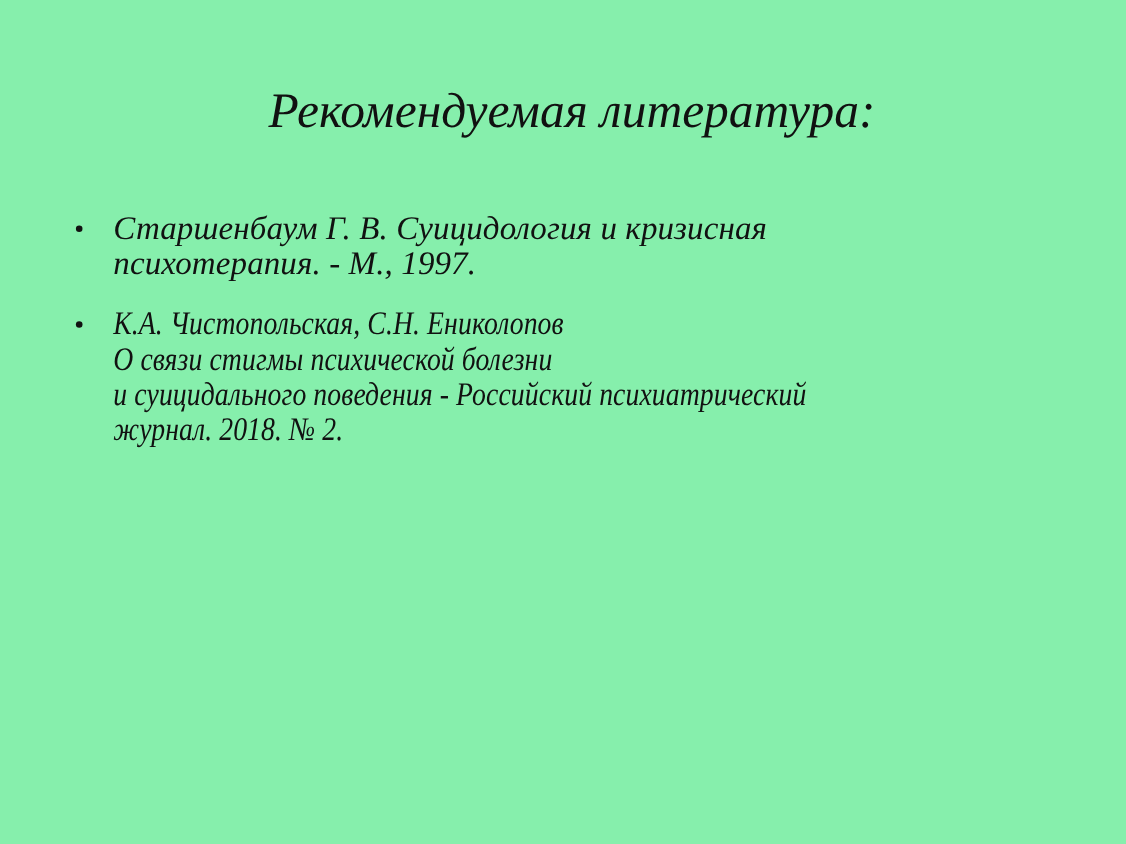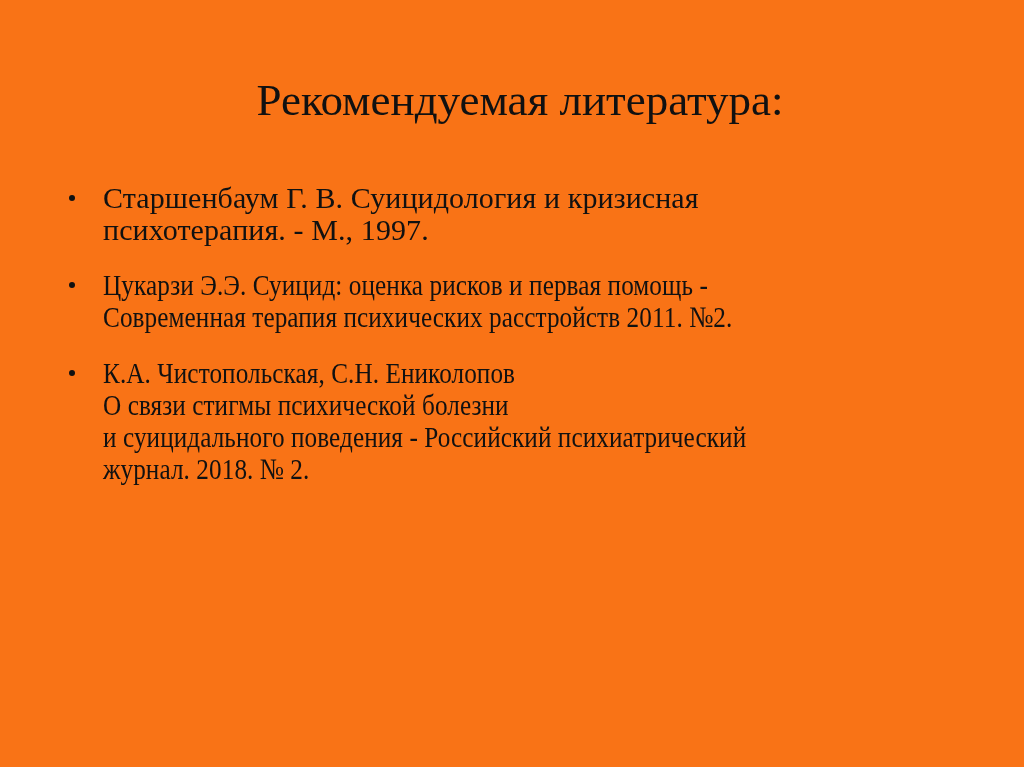--- a/index.html
+++ b/index.html
@@ -13,38 +13,39 @@
       position: relative;
       overflow: hidden;
       font-family: "Liberation Serif", "DejaVu Serif", serif;
       color: #111111;
     }
     .slide {
       position: absolute;
       left: 0; top: 0;
       width: 1024px;
       height: 767px;
-      background: #f97316;
+      background: #86efac;
+      font-style: italic;
     }
     .title {
       position: absolute;
       left: 0;
       top: 72px;
       width: 1040px;
       text-align: center;
       font-size: 45px;
       line-height: 56px;
       font-weight: normal;
       margin: 0;
       color: #111111;
     }
     .refs {
       position: absolute;
       left: 0;
-      top: 182px;
+      top: 192px;
       width: 936px;
       margin: 0;
       padding: 0;
       list-style: none;
     }
     .ref {
       position: relative;
       padding-left: 103px;
       font-size: 30px;
       line-height: 32px;
@@ -81,27 +82,20 @@
 
   <ul class="refs">
     <li class="ref">
       <span class="bullet"></span>
       <span class="ref-body">
         <span class="ref-line">Старшенбаум Г. В. Суицидология и кризисная</span>
         <span class="ref-line">психотерапия. - М., 1997.</span>
       </span>
     </li>
 
-    <li class="ref" style="margin-bottom:24px;">
-      <span class="bullet"></span>
-      <span class="ref-body narrow">
-        <span class="ref-line">Цукарзи Э.Э. Суицид: оценка рисков и первая помощь -</span>
-        <span class="ref-line">Современная терапия психических расстройств 2011. №2.</span>
-      </span>
-    </li>
 
     <li class="ref">
       <span class="bullet"></span>
       <span class="ref-body narrow">
         <span class="ref-line">К.А. Чистопольская, С.Н. Ениколопов</span>
         <span class="ref-line">О связи стигмы психической болезни</span>
         <span class="ref-line">и суицидального поведения - Российский психиатрический</span>
         <span class="ref-line">журнал. 2018. № 2.</span>
       </span>
     </li>

